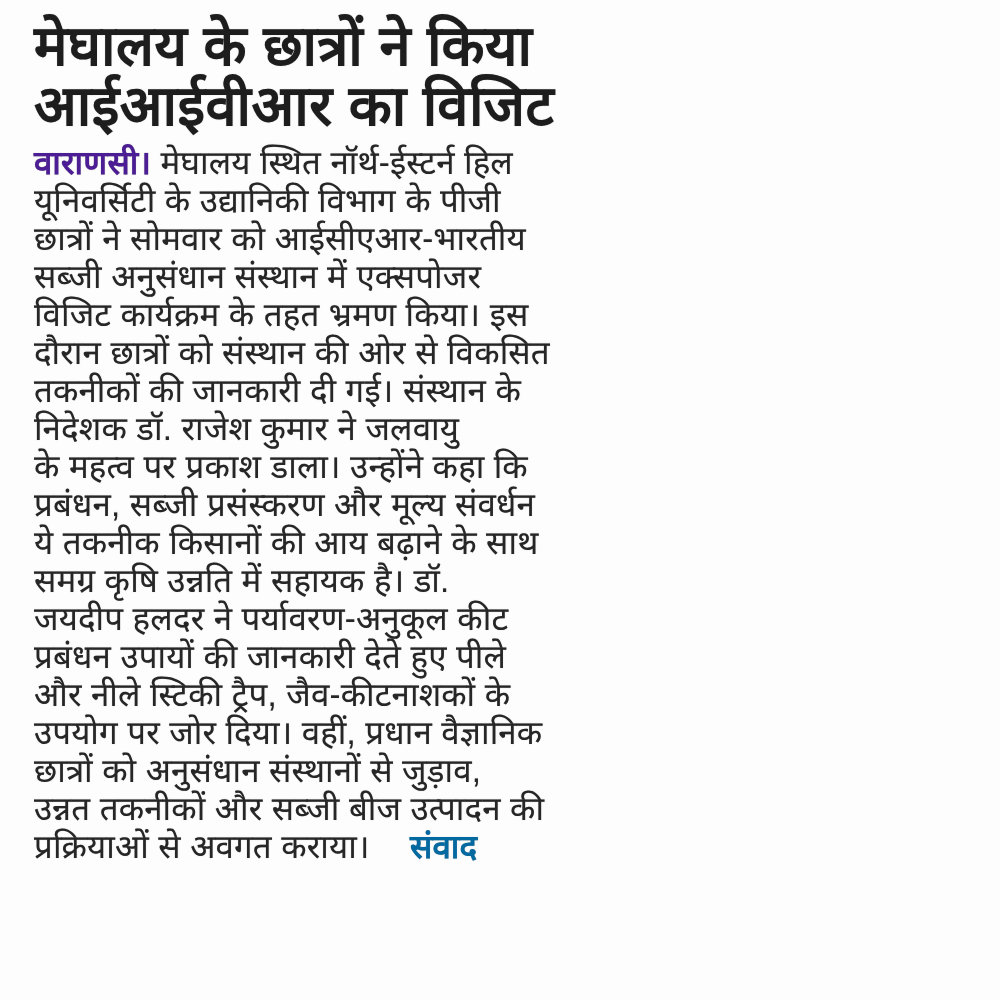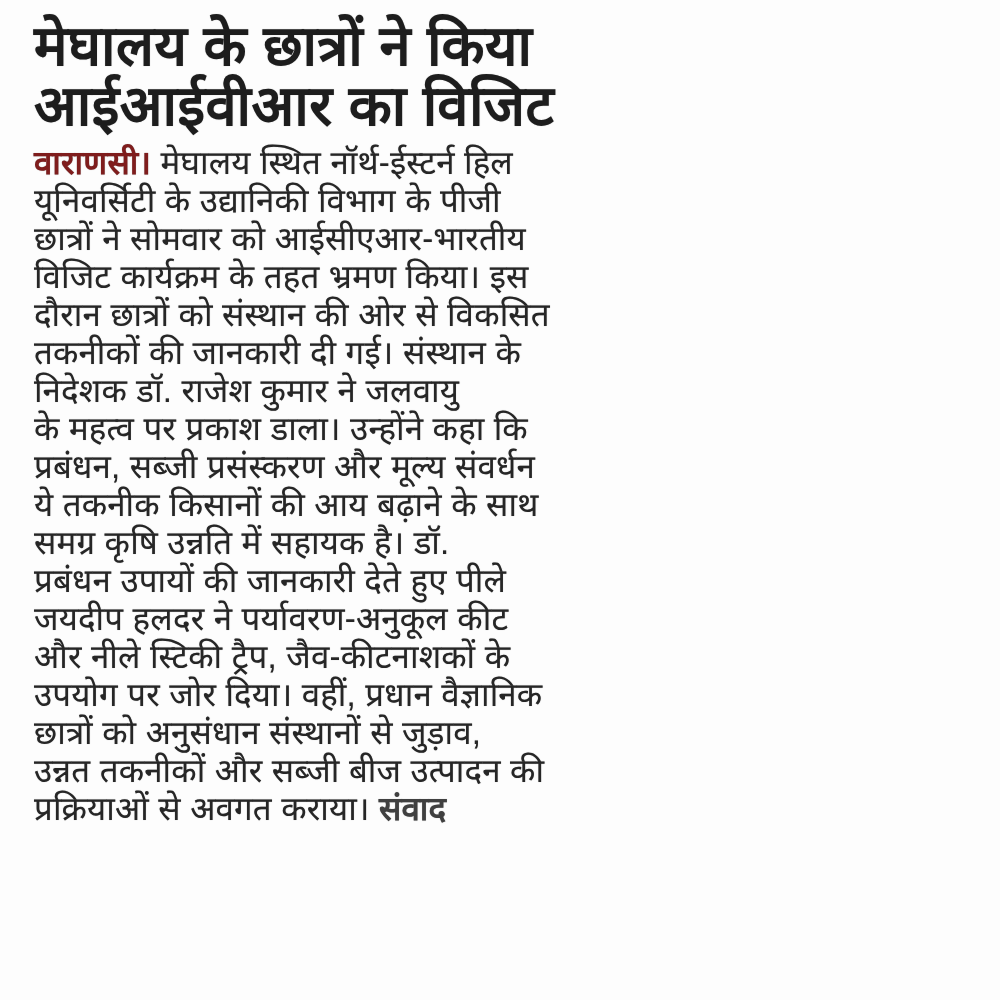--- a/index.html
+++ b/index.html
@@ -45,26 +45,27 @@
     line-height: 38px;
     letter-spacing: 0.2px;
     color: var(--text, #262626);
     text-shadow: 0 0 0.8px rgba(40,40,40,0.45);
   }
   .line {
     white-space: nowrap;
   }
   .dateline {
     font-weight: 700;
-    color: #7f1d1d;
+    color: #4c1d95;
     margin-top: 47px;
   }
   .credit {
     font-weight: 700;
-    color: #404040;
+    color: #0369a1;
+    margin-left: 31px;
   }
 </style>
 </head>
 <body>
 
 <div class="page">
 
   <h1 class="headline">
     <span class="hl-line">मेघालय के छात्रों ने किया</span>
     <span class="hl-line">आईआईवीआर का विजिट</span>
@@ -72,30 +73,31 @@
 
   <div class="article-body">
 
     <div class="line">
       <span class="dateline">वाराणसी।</span><span> मेघालय स्थित नॉर्थ-ईस्टर्न हिल</span>
     </div>
 
     <div>
         <div class="line">यूनिवर्सिटी के उद्यानिकी विभाग के पीजी</div>
         <div class="line">छात्रों ने सोमवार को आईसीएआर-भारतीय</div>
+        <div class="line">सब्जी अनुसंधान संस्थान में एक्सपोजर</div>
         <div class="line">विजिट कार्यक्रम के तहत भ्रमण किया। इस</div>
         <div class="line">दौरान छात्रों को संस्थान की ओर से विकसित</div>
         <div class="line">तकनीकों की जानकारी दी गई। संस्थान के</div>
         <div class="line">निदेशक डॉ. राजेश कुमार ने जलवायु</div>
         <div class="line">के महत्व पर प्रकाश डाला। उन्होंने कहा कि</div>
         <div class="line">प्रबंधन, सब्जी प्रसंस्करण और मूल्य संवर्धन</div>
         <div class="line">ये तकनीक किसानों की आय बढ़ाने के साथ</div>
         <div class="line">समग्र कृषि उन्नति में सहायक है। डॉ.</div>
+        <div class="line">जयदीप हलदर ने पर्यावरण-अनुकूल कीट</div>
         <div class="line">प्रबंधन उपायों की जानकारी देते हुए पीले</div>
-        <div class="line">जयदीप हलदर ने पर्यावरण-अनुकूल कीट</div>
         <div class="line">और नीले स्टिकी ट्रैप, जैव-कीटनाशकों के</div>
         <div class="line">उपयोग पर जोर दिया। वहीं, प्रधान वैज्ञानिक</div>
         <div class="line">छात्रों को अनुसंधान संस्थानों से जुड़ाव,</div>
         <div class="line">उन्नत तकनीकों और सब्जी बीज उत्पादन की</div>
       </div>
 
     <div class="line">
       <span>प्रक्रियाओं से अवगत कराया। </span><span class="credit">संवाद</span>
     </div>
 

